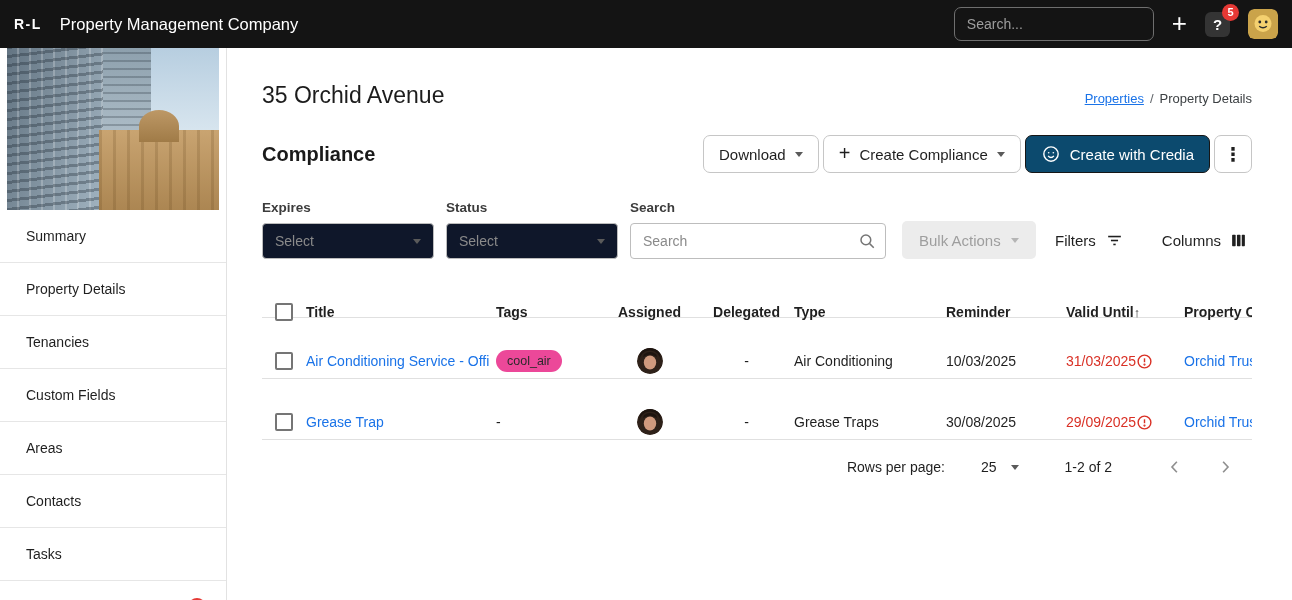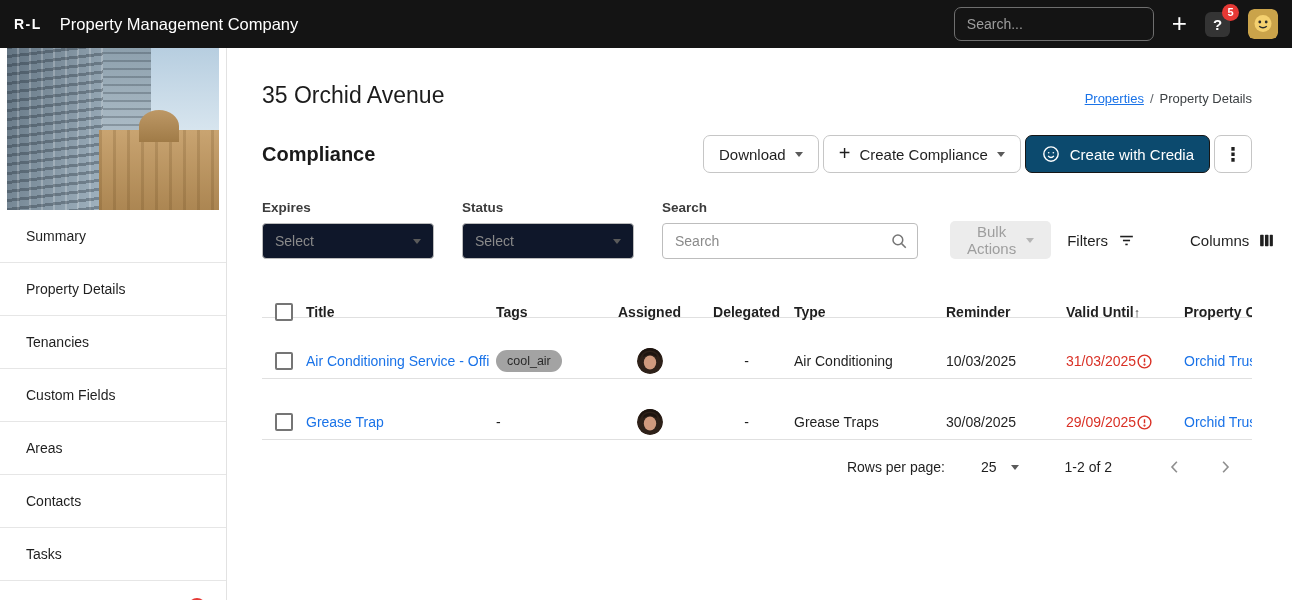--- a/index.html
+++ b/index.html
@@ -52,21 +52,21 @@
   .toolbar { display:flex; align-items:center; margin-top:26px; padding-right:40px; }
   .section-title { font-size:20px; font-weight:700; color:#1a1a1a; }
   .toolbar-actions { margin-left:auto; display:flex; align-items:center; gap:4px; }
   .btn { height:38px; border:1px solid #c6c6c6; border-radius:7px; background:#fff; font-size:15px; color:#1f1f1f; display:flex; align-items:center; gap:9px; padding:0 15px; font-family:inherit; cursor:pointer; white-space:nowrap; }
   .btn-dark { background:#0c4a6e; color:#fff; border:1px solid #161616; }
   .kebab-btn { width:38px; justify-content:center; padding:0; font-size:19px; font-weight:700; color:#1f1f1f; }
   .plus-glyph { font-size:20px; font-weight:400; line-height:1; margin-top:-2px; }
   .caret { width:0; height:0; border-left:4.5px solid transparent; border-right:4.5px solid transparent; border-top:5px solid #5a5a5a; }
 
   
-  .filter-row { display:flex; align-items:flex-end; margin-top:27px; padding-right:45px;gap:16px; }
+  .filter-row { display:flex; align-items:flex-end; margin-top:27px; padding-right:45px; }
   .filter-group { display:flex; flex-direction:column; gap:8px; margin-right:12px; }
   .filter-label { font-size:13.5px; font-weight:600; color:#3c3c3c; }
   .select { width:172px; height:36px; border:1px solid #bdbdbd; border-radius:4px; display:flex; align-items:center; justify-content:space-between; padding:0 12px; font-size:14px; color:#8a8a8a; background:#0f172a; cursor:pointer; }
   .search-wrap { position:relative; width:256px; }
   .search-input { width:256px; height:36px; border:1px solid #bdbdbd; border-radius:4px; padding:0 36px 0 12px; font-size:14px; font-family:inherit; color:#1f1f1f; outline:none; }
   .search-input::placeholder { color:#8a8a8a; }
   .search-icon { position:absolute; right:10px; top:9px; }
   .bulk-btn { height:38px; margin-left:4px; background:#ececec; border:none; border-radius:5px; color:#9e9e9e; font-size:15px; display:flex; align-items:center; gap:10px; padding:0 17px; font-family:inherit; cursor:default; }
   .bulk-btn .caret { border-top-color:#b5b5b5; }
   .toggle { display:flex; align-items:center; gap:9px; font-size:15px; font-weight:500; color:#1f1f1f; cursor:pointer; height:38px; }
@@ -86,21 +86,21 @@
   .col-delegated { width:95px; text-align:center; }
   .col-type { width:152px; }
   .col-reminder { width:120px; }
   .col-valid { width:118px; display:flex; align-items:center; gap:0; }
   .col-owner { width:160px; }
   .th { font-size:14px; font-weight:700; color:#1f1f1f; }
   .sort-arrow { font-size:13px; font-weight:700; color:#1f1f1f; }
   .checkbox { width:18px; height:18px; border:2px solid #757575; border-radius:2px; background:#fff; display:inline-block; cursor:pointer; }
   .cell { font-size:14px; color:#1f1f1f; }
   .link { color:#1a73e8; cursor:pointer; text-decoration:none; }
-  .chip { display:inline-block; background:#a3a3a3; color:#2b2b2b; font-size:12.5px; border-radius:12px; padding:4px 11px; }
+  .chip { display:inline-block; background:#ec4899; color:#2b2b2b; font-size:12.5px; border-radius:12px; padding:4px 11px; }
   .danger { color:#d93025; }
   .avatar-sm { width:26px; height:26px; border-radius:50%; overflow:hidden; display:block; }
 
   
   .pagination { width:990px; height:54px; display:flex; align-items:center; justify-content:flex-end; padding-right:14px; font-size:14px; color:#1f1f1f; }
   .pg-label { margin-right:36px; }
   .pg-select { display:flex; align-items:center; gap:14px; cursor:pointer; margin-right:46px; }
   .pg-range { margin-right:50px; }
   .pg-nav { width:26px; height:26px; display:flex; align-items:center; justify-content:center; cursor:pointer; }
   .pg-prev { margin-right:24px; }

